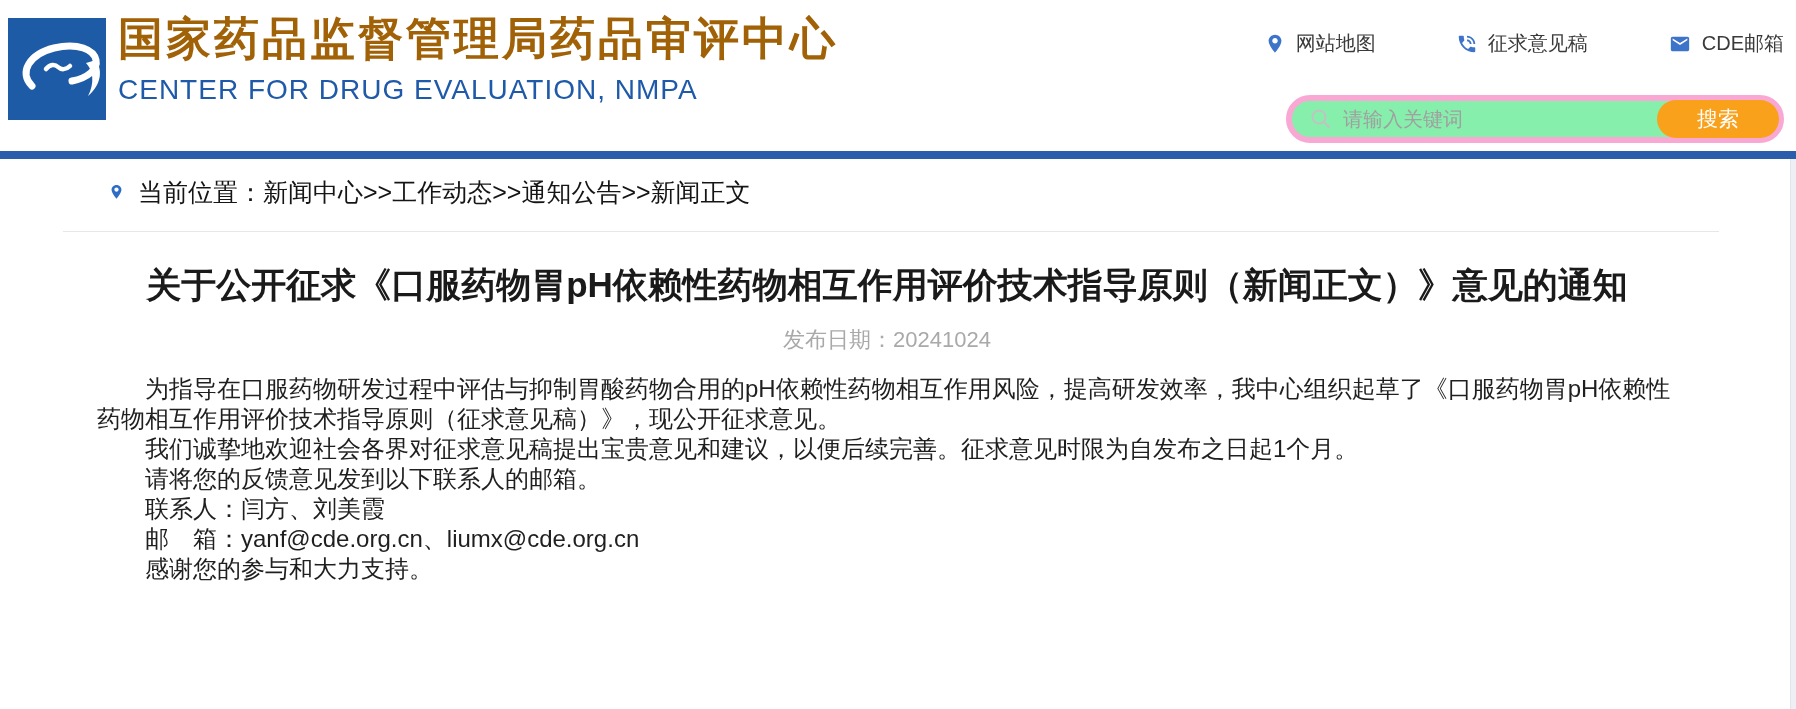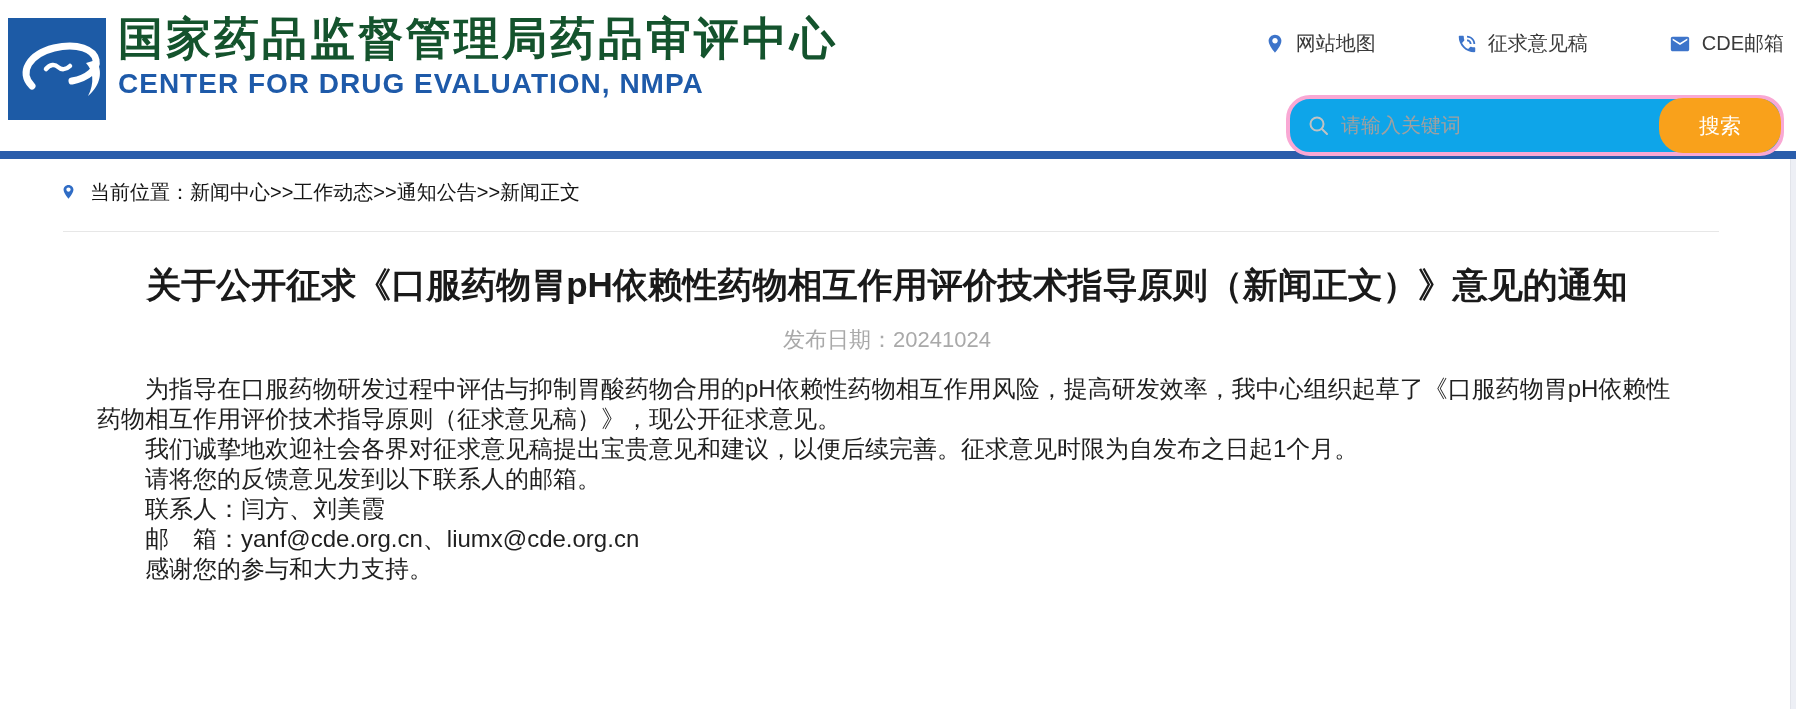--- a/index.html
+++ b/index.html
@@ -5,43 +5,43 @@
   * { margin:0; padding:0; box-sizing:border-box; }
   html,body { width:1796px; height:709px; overflow:hidden; background:#fff;
     font-family:"Liberation Sans","DejaVu Sans",sans-serif; }
   .page { position:relative; width:1796px; height:709px; background:#fff; }
 
   
   .header { position:relative; height:151px; background:#fff; }
   .logo { position:absolute; left:8px; top:18px; width:98px; height:102px;
     background:#1d5ba6; display:block; }
   .brand { position:absolute; left:118px; top:10px; cursor:pointer; }
-  .brand-cn { font-size:45px; font-weight:900; color:#14532d; letter-spacing:3px;
+  .brand-cn { font-size:45px; font-weight:900; color:#a16207; letter-spacing:3px;
     line-height:58px; white-space:nowrap; }
-  .brand-en { font-size:28px; font-weight:bold; color:#1e5aa9; letter-spacing:1px;
-    white-space:nowrap; }
+  .brand-en { font-size:28px; font-weight:normal; color:#1e5aa9; letter-spacing:1px;
+    margin-top:6px; white-space:nowrap; }
   .top-links { position:absolute; right:12px; top:30px; display:flex; gap:80px;
     align-items:center; }
   .top-link { display:flex; align-items:center; gap:10px; font-size:20px;
     color:#3a3a3a; text-decoration:none; cursor:pointer; white-space:nowrap; }
-  .search { position:absolute; right:12px; top:95px; width:498px; height:61px;
-    border:4px solid #f9a8d4; border-radius:24px; background:#0ea5e9;
+  .search { position:absolute; right:12px; top:95px; width:498px; height:48px;
+    border:6px solid #f9a8d4; border-radius:24px; background:#86efac;
     display:flex; align-items:center; padding-left:17px; }
   .search input { border:none; outline:none; flex:1; font-size:20px; color:#333;
     background:transparent; margin-left:10px; margin-right:130px;
     font-family:"Liberation Sans","DejaVu Sans",sans-serif; }
   .search input::placeholder { color:#a0a0a0; }
   .search-btn { position:absolute; top:-1px; right:-1px; bottom:-1px; width:122px;
     border:none; border-radius:24px; background:#f9a11b; color:#fff; font-size:21px;
     cursor:pointer; font-family:"Liberation Sans","DejaVu Sans",sans-serif; }
   .blue-bar { height:8px; background:#2a5dab; }
 
   
   .crumb { display:flex; align-items:center; padding:13px 0 0 60px; height:53px;
-    font-size:20px; color:#151515; }
+    font-size:25px; color:#151515;margin-left:48px; }
   .crumb svg { margin-right:13px; flex:0 0 auto; }
   .crumb a { color:#151515; text-decoration:none; cursor:pointer; }
   .divider { border:none; border-top:1px solid #e7e7e7; margin:19px 77px 0 63px; }
   .article { width:1580px; padding-left:0; margin-left:97px; }
   .article h1 { font-size:35px; line-height:44px; font-weight:700; color:#1a1a1a;
     text-align:center; margin-top:31px; white-space:nowrap; }
   .pubdate { font-size:22px; line-height:26px; color:#a9a9a9; text-align:center;
     margin-top:20px; }
   .body { margin-top:21px; }
   .body p { font-size:24px; line-height:30px; color:#1f1f1f; text-indent:48px; }

